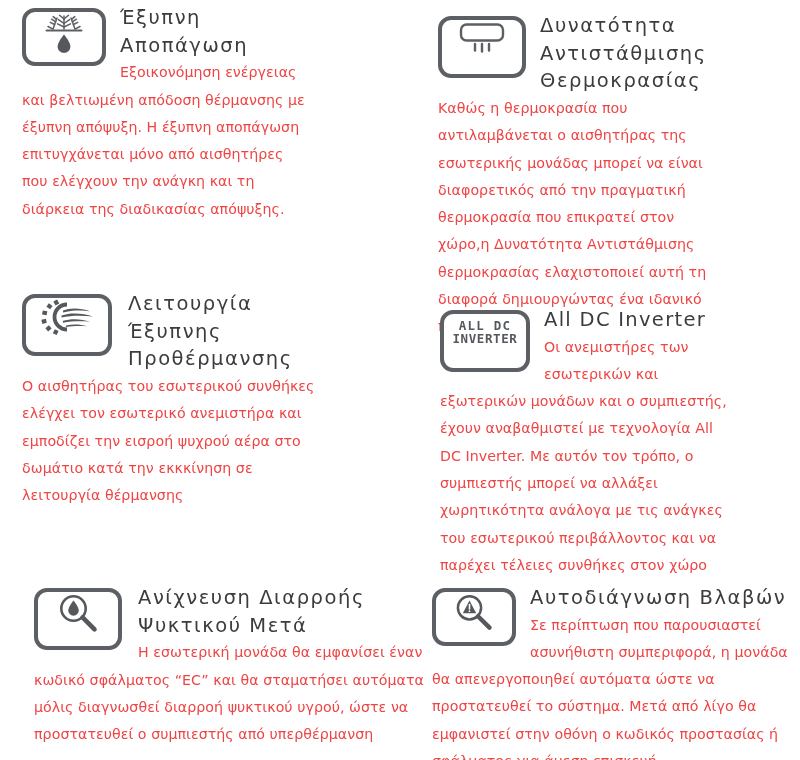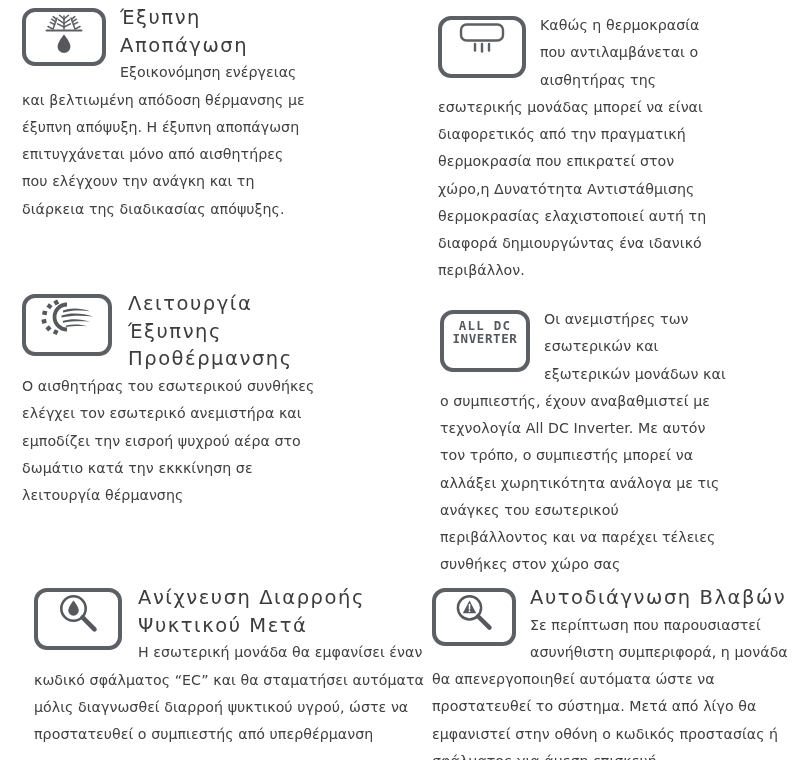--- a/index.html
+++ b/index.html
@@ -58,21 +58,21 @@
   .feature-title.latin {
     letter-spacing: 1.3px;
   }
 
   
   .feature-text {
     margin: 0;
     padding: 0;
     font-size: 14.2px;
     line-height: 1.92;
-    color: #404040;
+    color: #ef4444;
     letter-spacing: 0.05px;
     text-align: left;
   }
 
   
   #block-defrost       { left: 22px;  top: 4px;   width: 290px; }
   #block-temp-comp     { left: 438px; top: 12px;  width: 290px; }
   #block-preheat       { left: 22px;  top: 290px; width: 300px; }
   #block-inverter      { left: 440px; top: 306px; width: 290px; }
   #block-leak-detect   { left: 34px;  top: 584px; width: 390px; }
@@ -127,20 +127,21 @@
     <div class="icon-tile">
       <svg width="54" height="34" viewBox="0 0 54 34" fill="none" stroke="#5c5f63" stroke-width="2.4" stroke-linecap="round">
 
         <rect x="6" y="4.5" width="42" height="16" rx="5.5" ry="5.5"></rect>
 
         <path d="M20 24 L20 30.5"></path>
         <path d="M27 24 L27 31.5"></path>
         <path d="M34 24 L34 30.5"></path>
       </svg>
     </div>
+    <h3 class="feature-title">Δυνατότητα Αντιστάθμισης Θερμοκρασίας</h3>
     <p class="feature-text">Καθώς η θερμοκρασία που αντιλαμβάνεται ο αισθητήρας της εσωτερικής μονάδας μπορεί να είναι διαφορετικός από την πραγματική θερμοκρασία που επικρατεί στον χώρο,η Δυνατότητα Αντιστάθμισης θερμοκρασίας ελαχιστοποιεί αυτή τη διαφορά δημιουργώντας ένα ιδανικό περιβάλλον.</p>
     <div class="clear"></div>
   </div>
 
   <div class="feature-block" id="block-preheat">
     <div class="icon-tile">
       <svg width="60" height="38" viewBox="0 0 60 38" fill="none">
         <g stroke="#55585c" stroke-width="3.4" fill="none" stroke-linecap="butt">
 
           <path d="M30 6.5 A12.5 12.5 0 1 0 30 31.5" stroke-width="3.8"></path>
@@ -168,20 +169,21 @@
     <div class="clear"></div>
   </div>
 
   <div class="feature-block" id="block-inverter">
     <div class="icon-tile">
       <svg width="70" height="34" viewBox="0 0 70 34">
         <text x="35" y="15.5" text-anchor="middle" font-family="'DejaVu Sans Mono','Liberation Mono',monospace" font-size="12.5" font-weight="bold" letter-spacing="1.2" fill="#55585c">ALL DC</text>
         <text x="35" y="29" text-anchor="middle" font-family="'DejaVu Sans Mono','Liberation Mono',monospace" font-size="12.5" font-weight="bold" letter-spacing="0.6" fill="#55585c">INVERTER</text>
       </svg>
     </div>
+    <h3 class="feature-title latin">All DC Inverter</h3>
     <p class="feature-text">Οι ανεμιστήρες των εσωτερικών και εξωτερικών μονάδων και ο συμπιεστής, έχουν αναβαθμιστεί με τεχνολογία All DC Inverter. Με αυτόν τον τρόπο, ο συμπιεστής μπορεί να αλλάξει χωρητικότητα ανάλογα με τις ανάγκες του εσωτερικού περιβάλλοντος και να παρέχει τέλειες συνθήκες στον χώρο σας</p>
     <div class="clear"></div>
   </div>
 
   <div class="feature-block" id="block-leak-detect">
     <div class="icon-tile">
       <svg width="48" height="42" viewBox="0 0 48 42" fill="none" stroke="#55585c">
         <circle cx="19.5" cy="16.5" r="12.2" stroke-width="2.6"></circle>
         <path d="M28.6 25.4 L40.5 37.4" stroke-width="4.6" stroke-linecap="round"></path>
         <path d="M19.5 8.4 C19.5 8.4 14.3 14.6 14.3 18.3 C14.3 21.4 16.6 23.7 19.5 23.7 C22.4 23.7 24.7 21.4 24.7 18.3 C24.7 14.6 19.5 8.4 19.5 8.4 Z" fill="#55585c" stroke="none"></path>

